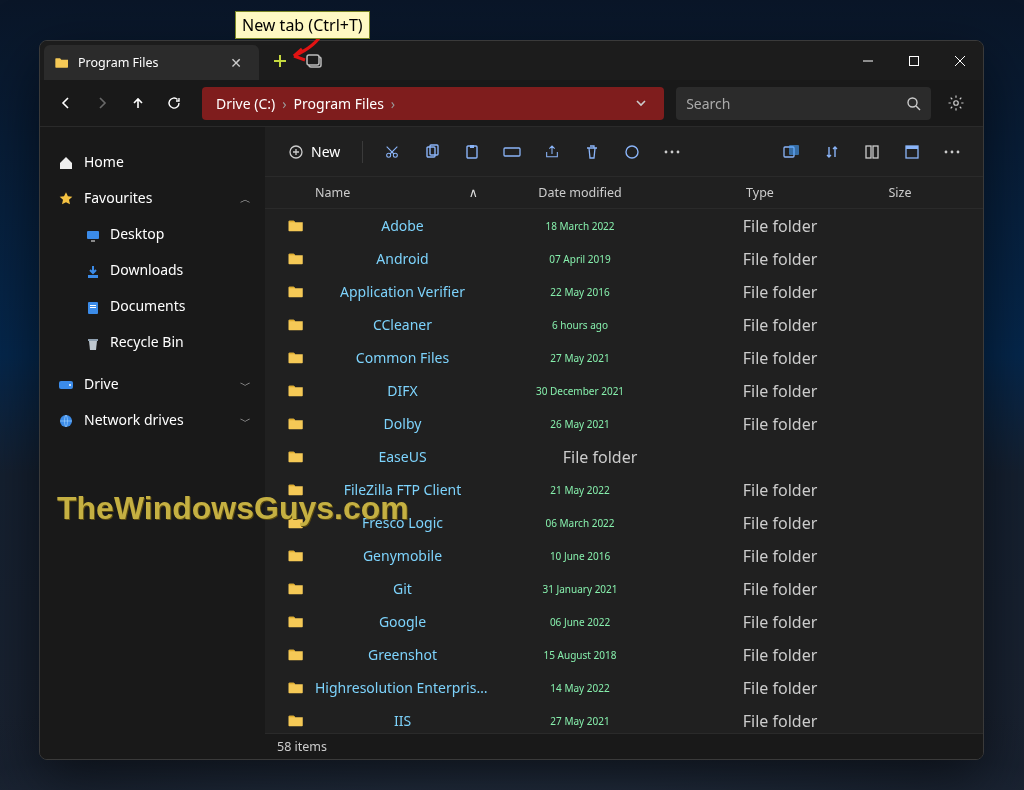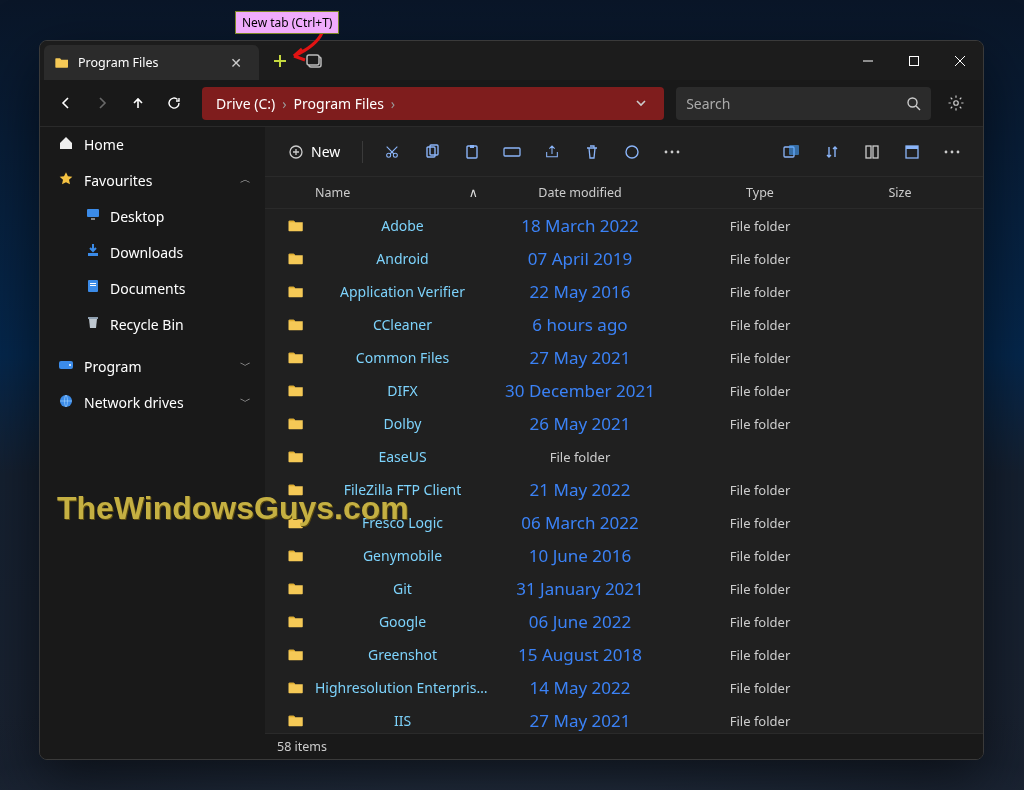--- a/index.html
+++ b/index.html
@@ -16,23 +16,23 @@
   .mountains {
     position:absolute; left:0; right:0; bottom:0; height:320px;
     background:
       radial-gradient(120% 60% at 50% 110%, rgba(40,55,75,.9) 20%, rgba(20,30,45,.6) 50%, transparent 70%);
     opacity:.55; pointer-events:none;
   }
 
   .tooltip {
     position: absolute;
     left: 235px; top: 11px;
-    background: #f0abfc;
+    background: #fef9c3;
     color: #000;
-    font-size: 12px;
+    font-size: 16px;
     padding: 2px 6px;
     border:1px solid #7c8826;
     z-index: 30;
   }
   .arrow-callout {
     position:absolute; left:288px; top:28px; z-index:29;
     stroke:#e11313; stroke-width:3; fill:none;
   }
 
   .window {
@@ -81,21 +81,21 @@
   .searchbox {
     flex:1; height:33px; background:#2b2b2b; border-radius:4px;
     display:flex; align-items:center; padding:0 10px; margin-left:8px;
     color:#aaa;
   }
   .searchbox span { flex:1; }
   .settings-btn { width:34px; height:34px; display:flex; align-items:center; justify-content:center; margin-left:4px; cursor:pointer; }
 
   .body { flex:1; display:flex; min-height:0; }
   .sidebar { width:225px; background:#191919; padding:8px 4px; overflow-y:auto; }
-  .sb-item { display:flex; align-items:flex-start; gap:10px; height:36px; padding:0 10px 0 14px; border-radius:4px; cursor:pointer;}
+  .sb-item { display:flex; align-items:flex-end; gap:10px; height:36px; padding:0 10px 0 14px; border-radius:4px; cursor:pointer;}
   .sb-item .exp { margin-left:auto; color:#bbb; font-size:11px;}
   .sb-sub { padding-left:42px; }
   .sb-spacer { height:6px; }
 
   .content { flex:1; display:flex; flex-direction:column; background:#202020; min-width:0;text-align:center;}
   .toolbar {
     height:50px; display:flex; align-items:center; gap:2px;
     padding:0 12px; border-bottom:1px solid #2a2a2a;
   }
   .new-btn {
@@ -118,22 +118,22 @@
   .col-type { flex:0 0 180px; }
   .col-size { flex:0 0 100px; }
   .sort-arrow { margin-left:auto; margin-right:12px; color:#ddd;}
 
   .row {
     display:flex; align-items:center; height:33px;
     padding:0 16px 0 22px; cursor:pointer;
   }
   .row .ico { width:28px; display:flex; }
   .row .name { flex:0 0 175px; color:#7dd3fc; white-space:nowrap; overflow:hidden; text-overflow:ellipsis;}
-  .row .date { flex:0 0 180px; color:#3b82f6; font-size:17px;}
-  .row .type { flex:0 0 180px; color:#ccc; font-size:13px;}
+  .row .date { flex:0 0 180px; color:#86efac; font-size:10px;}
+  .row .type { flex:0 0 180px; color:#ccc; font-size:16px;margin-left:20px;}
 
   .statusbar { height:26px; display:flex; align-items:center; padding:0 12px;
     background:#191919; border-top:1px solid #2a2a2a; font-size:12.5px; color:#ccc;}
 
   .watermark {
     position:absolute; left:57px; top:490px; z-index:50;
     font-family: "Trebuchet MS", sans-serif;
     font-weight:800; font-size:32px;
     color:#c5b042;
     text-shadow:1px 1px 0 #5a4a10;
@@ -290,21 +290,21 @@
             <rect x="2" y="2" width="10" height="2" fill="#8fa0b0"></rect>
           </svg>
         <span>Recycle Bin</span>
       </div>
       <div class="sb-spacer"></div>
       <div class="sb-item">
         <svg width="16" height="16">
             <rect x="1" y="4" width="14" height="8" rx="2" fill="#3b8be8"></rect>
             <circle cx="12" cy="8" r="1" fill="#fff"></circle>
           </svg>
-        <span>Program</span>
+        <span>Drive</span>
         <span class="exp">﹀</span>
       </div>
       <div class="sb-item">
         <svg width="16" height="16" viewBox="0 0 24 24">
             <circle cx="12" cy="12" r="9" fill="#3b8be8"></circle>
             <path d="M3 12h18M12 3c3 3 3 15 0 18M12 3c-3 3-3 15 0 18" stroke="#9fd0ff" stroke-width="1" fill="none"></path>
           </svg>
         <span>Network drives</span>
         <span class="exp">﹀</span>
       </div>

